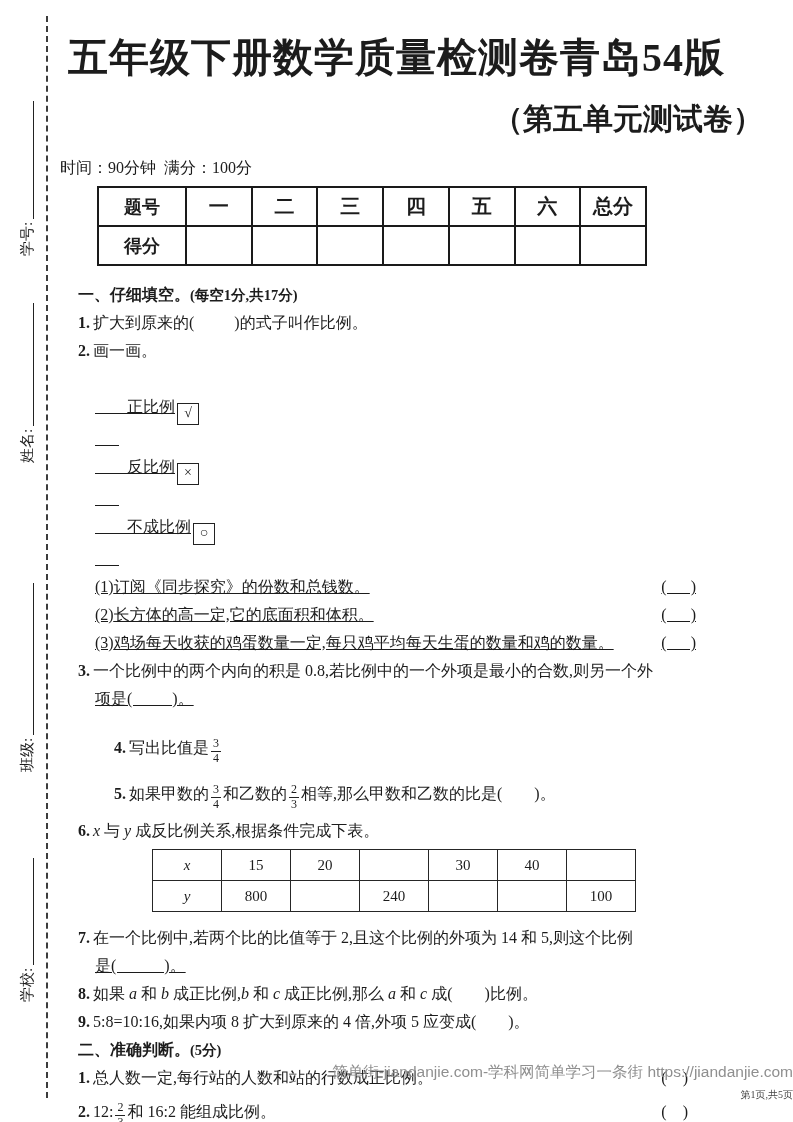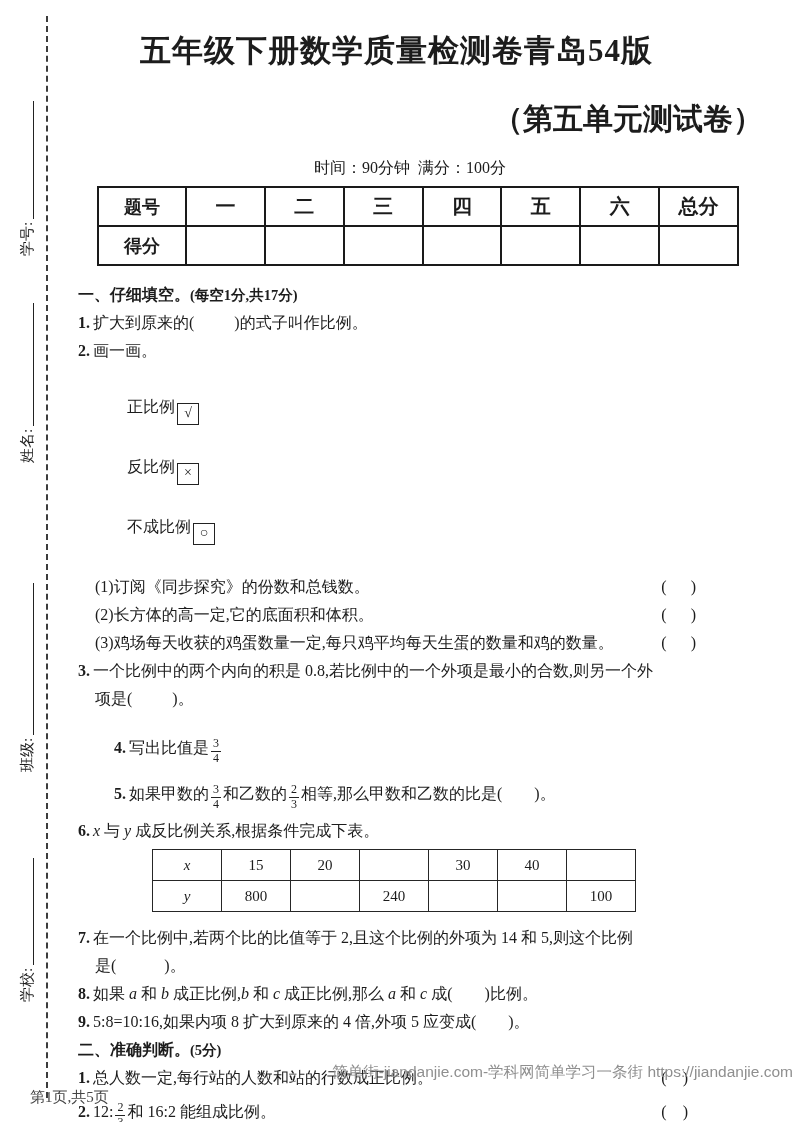--- a/index.html
+++ b/index.html
@@ -5,57 +5,57 @@
   html,body{margin:0;padding:0;background:#e8e8e8;}
   .page{position:relative;width:793px;height:1122px;background:#ffffff;margin:0 auto;
         font-family:"Liberation Serif","DejaVu Serif",serif;color:#1c1c1c;overflow:hidden;}
   
   .side-divider{position:absolute;left:46px;top:16px;height:1082px;border-left:2.5px dashed #3c3c3c;}
   .side-field{position:absolute;left:16px;height:22px;line-height:22px;font-size:15px;white-space:nowrap;
               transform:rotate(-90deg) translateX(-100%);transform-origin:top left;}
   .side-line{display:inline-block;height:2px;border-bottom:1.6px solid #222;vertical-align:-2px;margin-left:3px;}
   
   .title{position:absolute;left:30px;top:30px;width:733px;text-align:center;
-         font-size:31px;font-weight:bold;letter-spacing:1px;}
+         font-size:40px;font-weight:bold;letter-spacing:1px;}
   .subtitle{position:absolute;left:30px;top:99px;width:733px;text-align:right;
             font-size:30px;font-weight:bold;}
-  .meta{position:absolute;left:60px;top:158px;width:700px;text-align:center;font-size:16px;white-space:pre;}
-  
-  .score-table{position:absolute;left:97px;top:186px;width:642px;border-collapse:collapse;table-layout:fixed;}
+  .meta{position:absolute;left:60px;top:158px;width:700px;text-align:left;font-size:16px;white-space:pre;}
+  
+  .score-table{position:absolute;left:97px;top:186px;width:550px;border-collapse:collapse;table-layout:fixed;}
   .score-table td{border:2px solid #1a1a1a;height:35px;text-align:center;vertical-align:middle;}
   .score-table .lab{font-size:18px;font-weight:bold;width:84px;}
   .score-table .num{font-size:20px;font-weight:bold;}
   
   .content{position:absolute;left:78px;top:281px;width:682px;font-size:16px;line-height:28px;}
   .content span,.content i{white-space:pre;}
   .sec-head{font-weight:bold;}
   .sec-note{font-weight:bold;font-size:14.5px;}
   .q-no{font-weight:bold;margin-right:3px;}
   .row{display:flex;}
   .grow{flex:1 1 auto;}
-  .ind{padding-left:17px;}
+  .ind{padding-left:17px;text-decoration:underline;}
   .bracket1{white-space:pre;margin-right:64px;}
   .bracket2{white-space:pre;margin-right:72px;}
   .opt{margin-right:72px;}
   .box{display:inline-block;width:20px;height:20px;border:1.6px solid #222;text-align:center;
        line-height:18px;font-size:14px;vertical-align:-5px;margin-left:2px;white-space:normal;}
   .frac-row{height:46px;line-height:46px;margin-left:36px;}
   .frac-row2{height:40px;line-height:40px;}
   .frac{display:inline-block;text-align:center;vertical-align:-9px;line-height:1.15;font-size:12px;margin:0 2px;}
   .fn{display:block;border-bottom:1.2px solid #222;padding:0 2px;}
   .fd{display:block;}
   .gap-top{margin-top:12px;}
   
   .mini-table{border-collapse:collapse;margin:4px 0 4px 74px;}
   .mini-table td{border:1.6px solid #262626;width:66px;height:27px;text-align:center;font-size:15px;}
   .mini-table .it{font-style:italic;}
   
   .footer-link{position:absolute;left:30px;top:1062px;width:763px;text-align:right;font-size:15.5px;
                color:#8f8f8f;font-family:"Liberation Sans","DejaVu Sans",sans-serif;}
-  .footer-page{position:absolute;left:30px;top:1088px;width:763px;text-align:left;font-size:15px;color:#454545;}
+  .footer-page{position:absolute;left:30px;top:1088px;width:763px;text-align:right;font-size:10px;color:#454545;}
 </style>
 </head>
 <body>
 
 <div class="page">
 
   <div class="side-divider"></div>
   <div class="side-field" style="top:84px;width:172px;">
     <span>学号:</span><span class="side-line" style="width:118px;"></span>
   </div>

